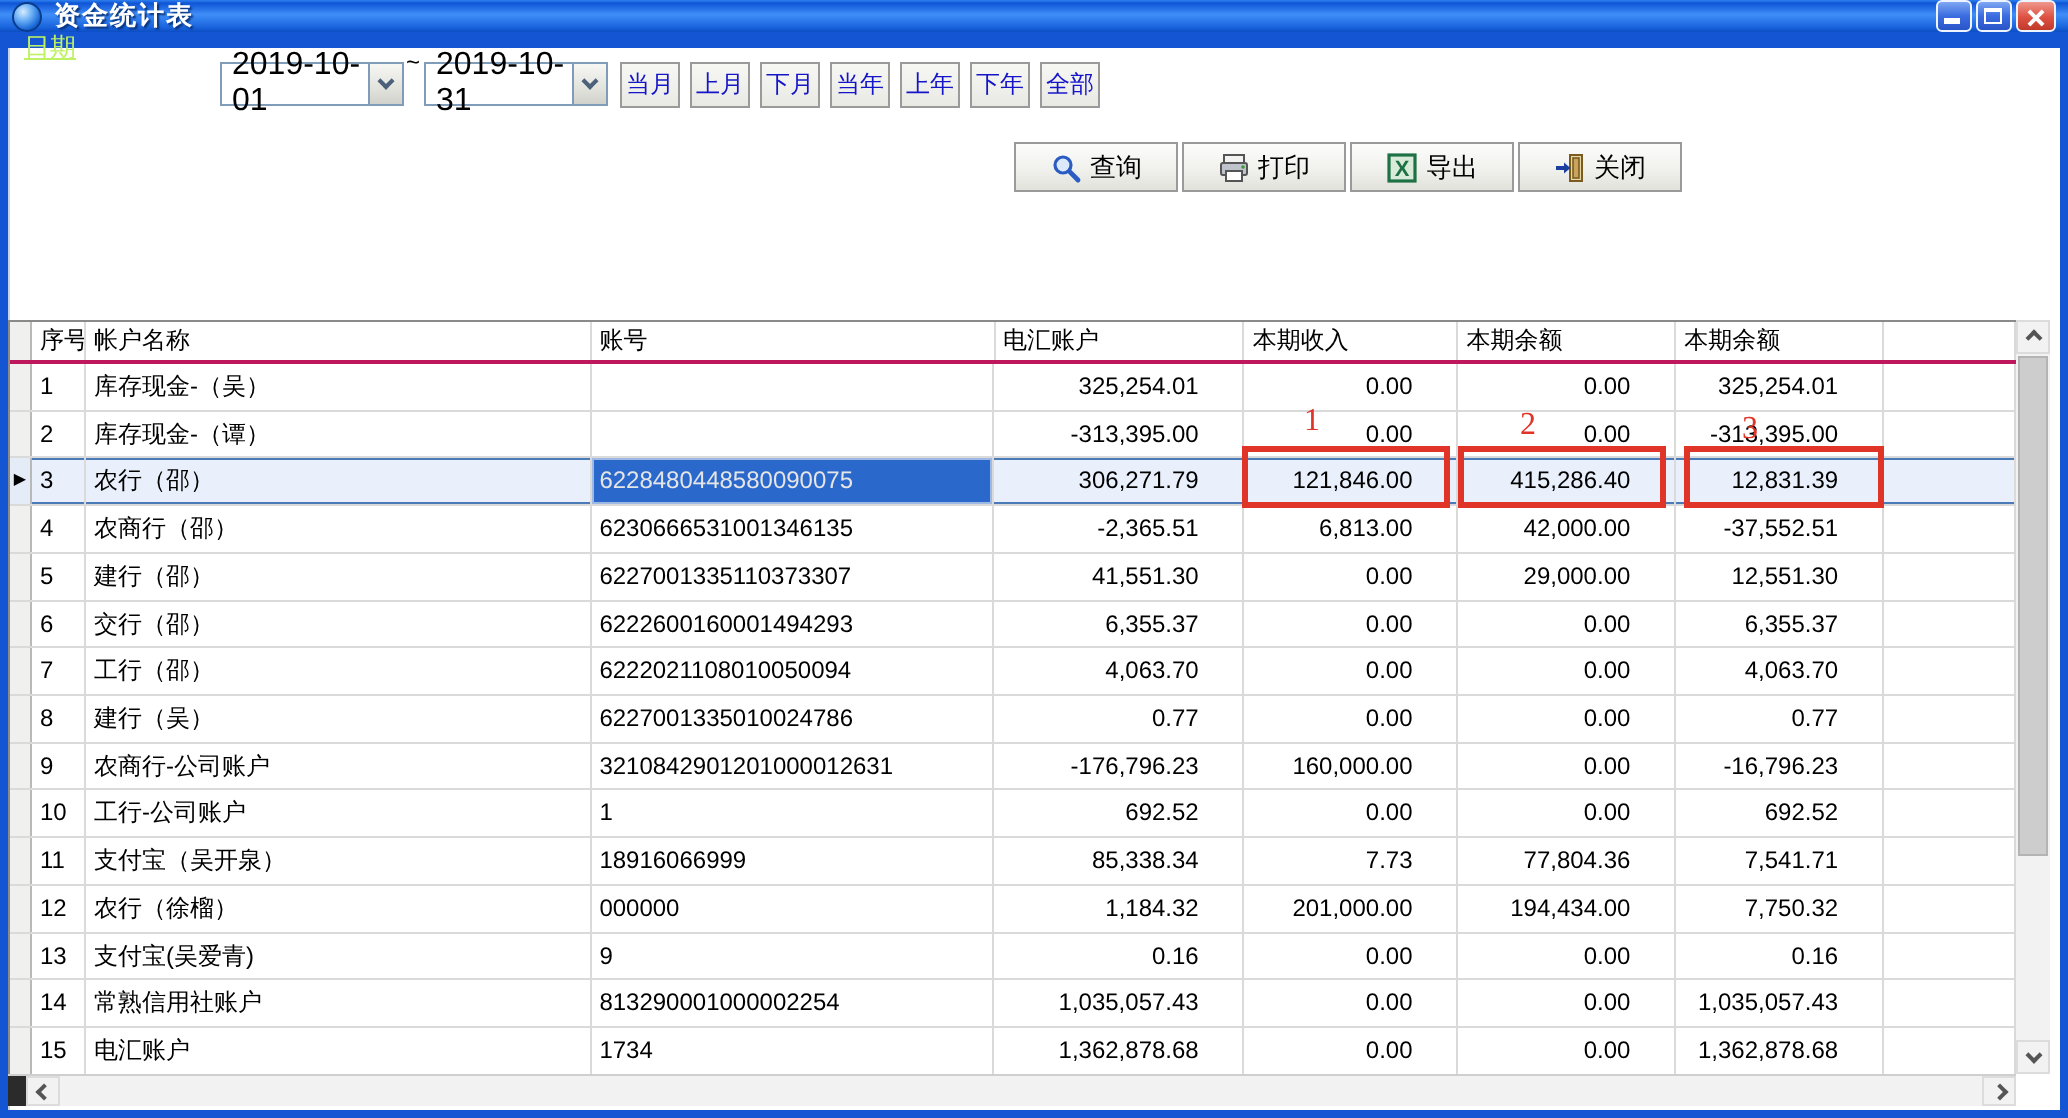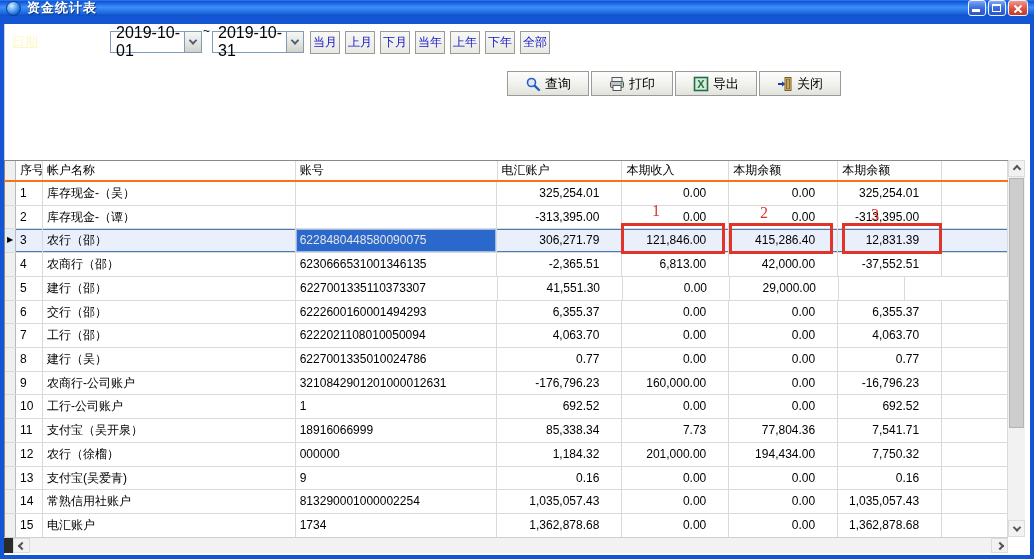--- a/index.html
+++ b/index.html
@@ -19,21 +19,21 @@
     background:linear-gradient(180deg,#7fa7f2 0%,#3a6ce0 50%,#2a55c8 100%);cursor:pointer;}
   .wbtn.close{background:linear-gradient(180deg,#f0988c 0%,#dd5142 55%,#c03a2c 100%);width:20px;}
   .wbtn .minbar{position:absolute;left:3px;bottom:3px;width:8px;height:3px;background:#fff;}
   .wbtn .maxbox{position:absolute;left:3px;top:3px;width:9px;height:8px;border:1px solid #fff;border-top-width:2px;}
   .wbtn .x1,.wbtn .x2{position:absolute;left:4px;top:7px;width:10px;height:2px;background:#fff;}
   .wbtn .x1{transform:rotate(45deg);} .wbtn .x2{transform:rotate(-45deg);}
   
   .client{position:absolute;left:4px;top:24px;width:1026px;height:531px;background:#fff;
     border-left:1px solid #c6d3e8;}
   
-  .lbl-date{position:absolute;left:12px;top:31px;height:22px;line-height:22px;font-size:13px;color:#fef9c3;text-decoration:underline;}
+  .lbl-date{position:absolute;left:12px;top:13px;height:22px;line-height:22px;font-size:13px;color:#bef264;text-decoration:underline;}
   .combo{position:absolute;top:31px;height:22px;width:92px;border:1px solid #7f9db9;background:#fff;
     display:flex;align-items:center;}
   .combo .val{flex:1;font-size:16px;padding-left:5px;color:#000;}
   .combo .drop{width:17px;height:100%;border-left:1px solid #7f9db9;cursor:pointer;
     background:linear-gradient(180deg,#f6f6f3 0%,#e3e3de 60%,#d2d2cc 100%);
     display:flex;align-items:center;justify-content:center;}
   .tilde{position:absolute;left:203px;top:24px;font-size:12px;color:#000;}
   .chev{display:inline-block;width:6px;height:6px;border-left:2px solid #4c607a;border-bottom:2px solid #4c607a;}
   .chev.d{transform:rotate(-45deg) translate(1px,-1px);}
   .chev.u{transform:rotate(135deg);}
@@ -46,21 +46,21 @@
     display:flex;align-items:center;justify-content:center;}
   
   .toolbar{position:absolute;left:507px;top:71px;display:flex;gap:2px;}
   .tbtn{width:82px;height:25px;border:1px solid #9a9a9a;cursor:pointer;
     background:linear-gradient(180deg,#fdfdfc 0%,#efefeb 60%,#e2e2dc 100%);
     display:flex;align-items:center;justify-content:center;gap:4px;font-size:13px;color:#000;}
   .tbtn svg{width:16px;height:16px;flex:0 0 auto;}
   
   .grid{position:absolute;left:4px;top:160px;width:1004px;height:377px;background:#fff;
     border-left:1px solid #8a8a8a;border-top:1px solid #8a8a8a;font-size:12px;}
-  .grid-header{display:flex;height:21px;border-bottom:2px solid #f97316;}
+  .grid-header{display:flex;height:21px;border-bottom:2px solid #be185d;}
   .grid-header .c{line-height:18px;}
   .grid-row{display:flex;height:23.73px;border-bottom:1px solid #dadada;cursor:default;}
   .c{border-right:1px solid #dadada;padding:0 4px;overflow:hidden;white-space:nowrap;
      line-height:23px;color:#000;}
   .ind{width:11px;padding:0;background:#f0f0ee;border-right:1px solid #b9b9b9;
        font-size:8px;text-align:center;line-height:22px;color:#000;}
   .seq{width:27px;}
   .name{width:253px;}
   .acct{width:202px;}
   .num{text-align:right;padding-right:22px;}
@@ -232,20 +232,21 @@
     <div class="c extra"></div>
   </div>
         <div class="grid-row">
     <div class="c ind"></div>
     <div class="c seq">5</div>
     <div class="c name">建行（邵）</div>
     <div class="c acct">6227001335110373307</div>
     <div class="c num prev">41,551.30</div>
     <div class="c num income">0.00</div>
     <div class="c num expense">29,000.00</div>
+    <div class="c num balance">12,551.30</div>
     <div class="c extra"></div>
   </div>
         <div class="grid-row">
     <div class="c ind"></div>
     <div class="c seq">6</div>
     <div class="c name">交行（邵）</div>
     <div class="c acct">6222600160001494293</div>
     <div class="c num prev">6,355.37</div>
     <div class="c num income">0.00</div>
     <div class="c num expense">0.00</div>

